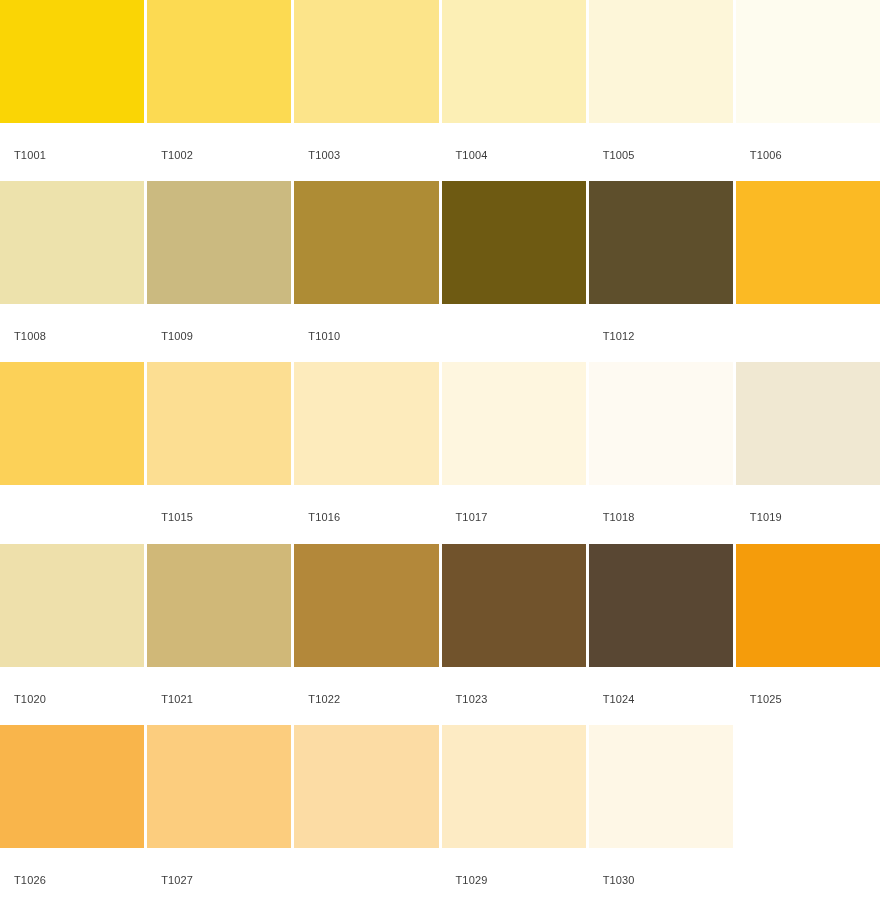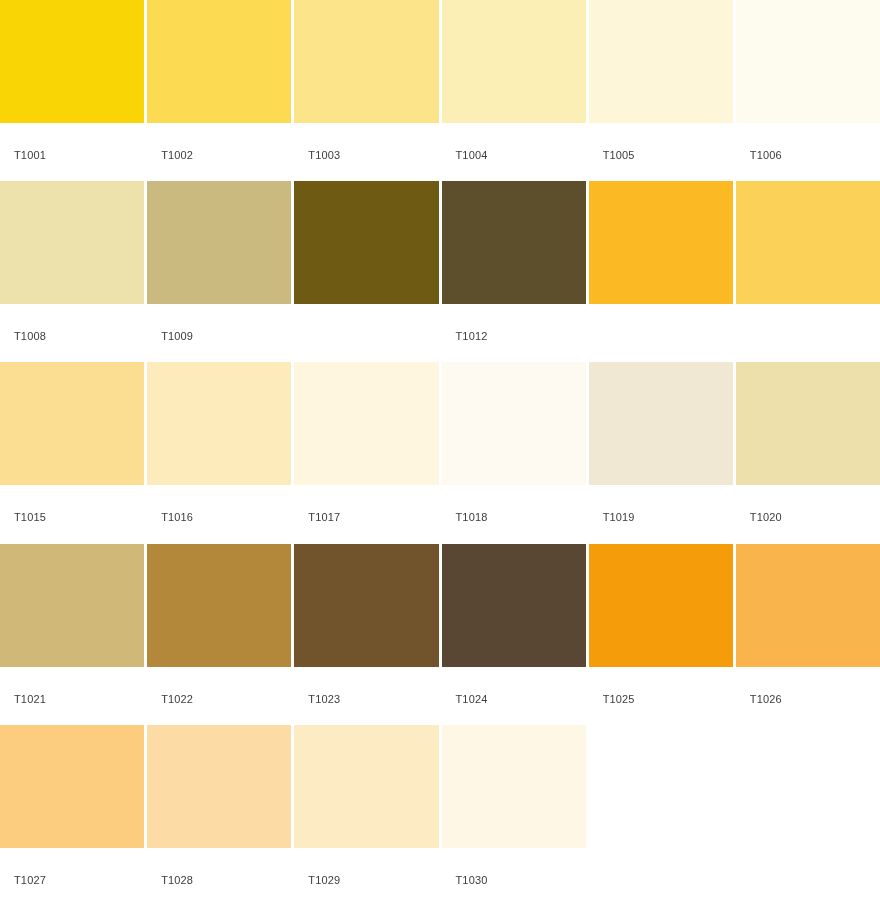--- a/index.html
+++ b/index.html
@@ -97,20 +97,26 @@
         <span class="swatch-label">T1008</span>
       </div>
     </div>
     <div class="swatch-cell">
       <div class="swatch-color" style="background-color: rgb(203, 186, 128);"></div>
       <div class="swatch-label-band">
         <span class="swatch-label">T1009</span>
       </div>
     </div>
     <div class="swatch-cell">
+      <div class="swatch-color" style="background-color: rgb(174, 140, 53);"></div>
+      <div class="swatch-label-band">
+        <span class="swatch-label">T1010</span>
+      </div>
+    </div>
+    <div class="swatch-cell">
       <div class="swatch-color" style="background-color: rgb(110, 90, 18);"></div>
     </div>
     <div class="swatch-cell">
       <div class="swatch-color" style="background-color: rgb(94, 79, 44);"></div>
       <div class="swatch-label-band">
         <span class="swatch-label">T1012</span>
       </div>
     </div>
     <div class="swatch-cell">
       <div class="swatch-color" style="background-color: rgb(251, 186, 36);"></div>
@@ -191,23 +197,20 @@
       </div>
     </div>
     <div class="swatch-cell">
       <div class="swatch-color" style="background-color: rgb(252, 205, 126);"></div>
       <div class="swatch-label-band">
         <span class="swatch-label">T1027</span>
       </div>
     </div>
     <div class="swatch-cell">
       <div class="swatch-color" style="background-color: rgb(252, 220, 164);"></div>
-      <div class="swatch-label-band">
-        <span class="swatch-label">T1028</span>
-      </div>
     </div>
     <div class="swatch-cell">
       <div class="swatch-color" style="background-color: rgb(253, 235, 196);"></div>
       <div class="swatch-label-band">
         <span class="swatch-label">T1029</span>
       </div>
     </div>
     <div class="swatch-cell">
       <div class="swatch-color" style="background-color: rgb(254, 247, 230);"></div>
       <div class="swatch-label-band">

